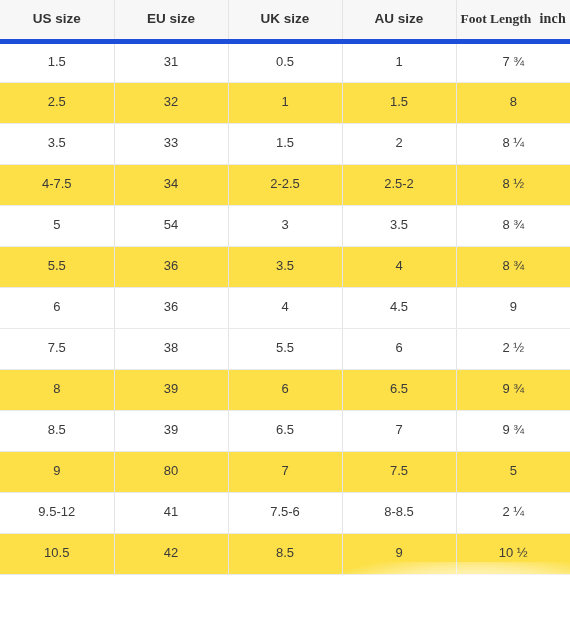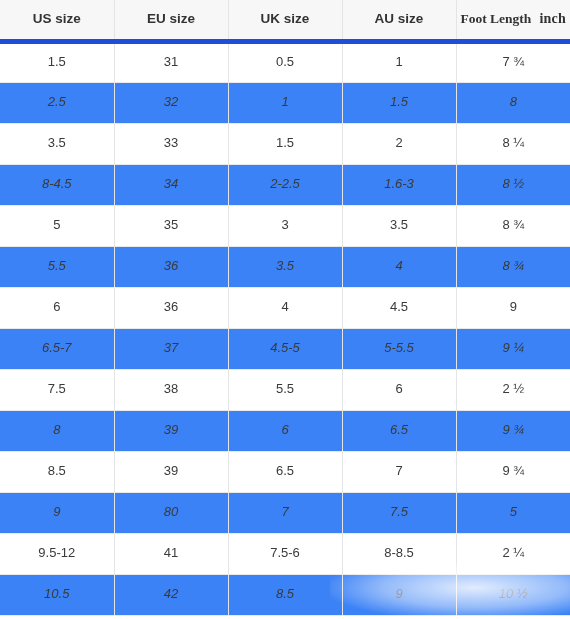--- a/index.html
+++ b/index.html
@@ -69,22 +69,21 @@
   .hdr-line2 {
     font-size: 14px;
     font-weight: bold;
     letter-spacing: 0.2px;
   }
 
   #size-chart tbody tr.row-odd td {
     background: #ffffff;
   }
   #size-chart tbody tr.row-even td {
-    background: #3b82f6;
-    font-style: italic;
+    background: #fde047;
   }
 
   
   #watermark {
     position: absolute;
     left: 330px;
     top: 562px;
     width: 240px;
     height: 57px;
     background: radial-gradient(ellipse at 60% 45%,
@@ -143,54 +142,47 @@
         <td>8</td>
       </tr>
       <tr class="row-odd">
         <td>3.5</td>
         <td>33</td>
         <td>1.5</td>
         <td>2</td>
         <td>8 ¼</td>
       </tr>
       <tr class="row-even">
-        <td>8-4.5</td>
+        <td>4-7.5</td>
         <td>34</td>
         <td>2-2.5</td>
-        <td>1.6-3</td>
+        <td>2.5-2</td>
         <td>8 ½</td>
       </tr>
       <tr class="row-odd">
         <td>5</td>
-        <td>35</td>
+        <td>54</td>
         <td>3</td>
         <td>3.5</td>
         <td>8 ¾</td>
       </tr>
       <tr class="row-even">
         <td>5.5</td>
         <td>36</td>
         <td>3.5</td>
         <td>4</td>
         <td>8 ¾</td>
       </tr>
       <tr class="row-odd">
         <td>6</td>
         <td>36</td>
         <td>4</td>
         <td>4.5</td>
         <td>9</td>
       </tr>
-      <tr class="row-even">
-        <td>6.5-7</td>
-        <td>37</td>
-        <td>4.5-5</td>
-        <td>5-5.5</td>
-        <td>9 ¼</td>
-      </tr>
       <tr class="row-odd">
         <td>7.5</td>
         <td>38</td>
         <td>5.5</td>
         <td>6</td>
         <td>2 ½</td>
       </tr>
       <tr class="row-even">
         <td>8</td>
         <td>39</td>

